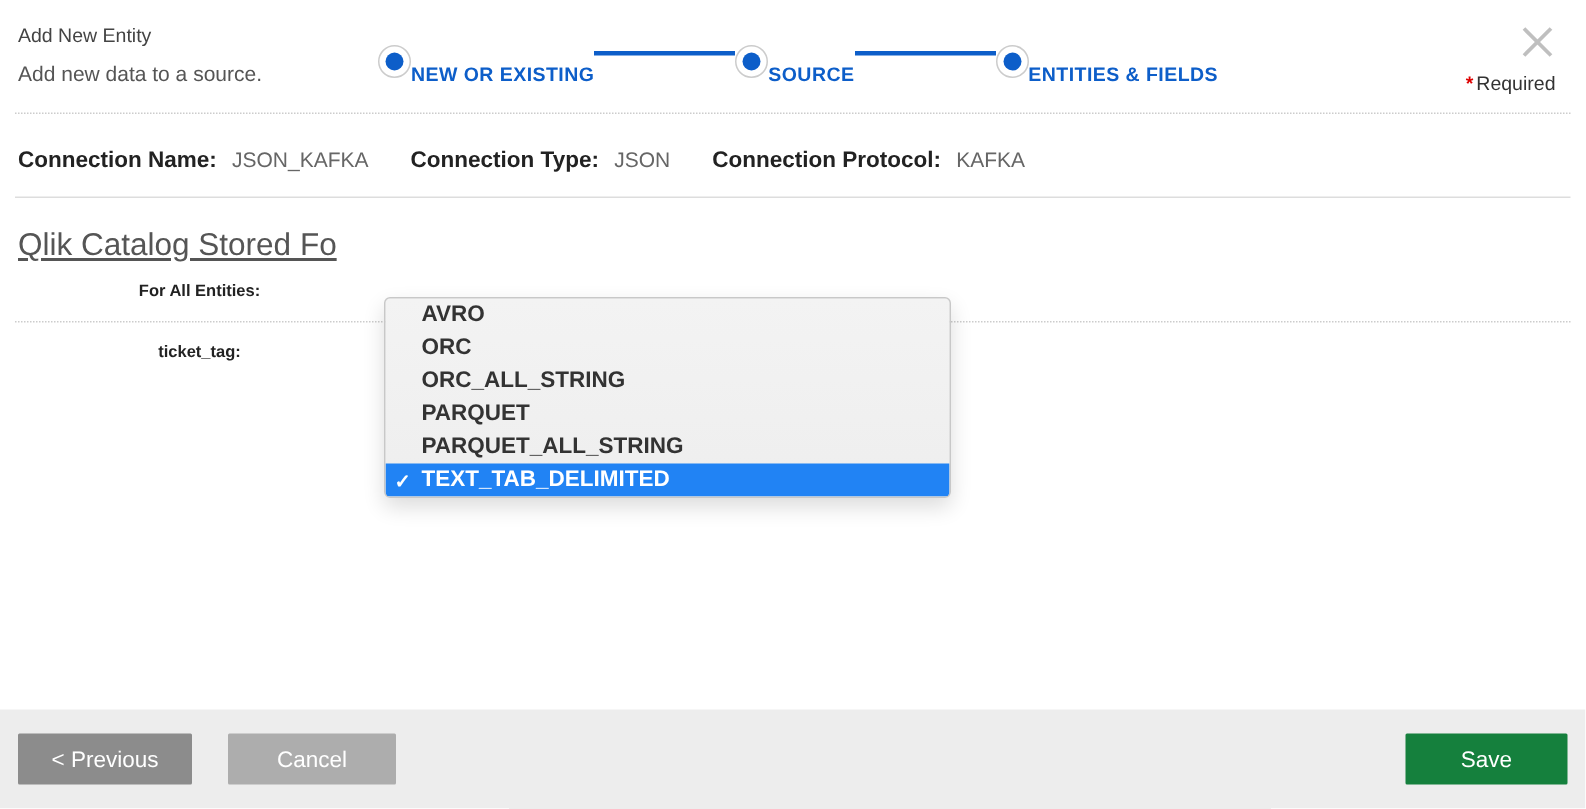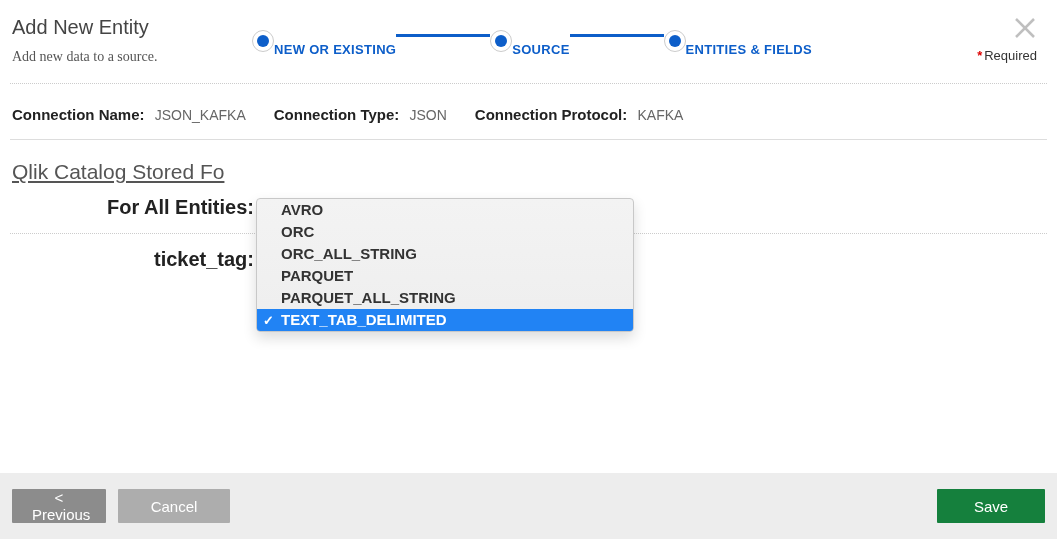--- a/index.html
+++ b/index.html
@@ -15,29 +15,28 @@
       display: flex;
       align-items: flex-start;
       padding: 16px 12px 0 12px;
       position: relative;
     }
     .title-block {
       width: 240px;
       flex-shrink: 0;
     }
     .page-title {
-      font-size: 20px;
+      font-size: 13px;
       font-weight: 400;
       color: #444;
     }
     .page-subtitle {
       font-size: 14px;
       color: #555;
       margin-top: 10px;
-      font-family: Liberation Serif, serif;
     }
     .stepper {
       display: flex;
       align-items: flex-start;
       flex: 1;
       padding-top: 8px;
       max-width: 560px;
     }
     .step {
       display: flex;
@@ -118,22 +117,22 @@
       padding: 20px 12px 8px 12px;
       text-decoration: underline;
     }
     .field-row {
       display: flex;
       align-items: center;
       padding: 4px 12px 8px 12px;
     }
     .field-label {
       width: 246px;
-      text-align: right;
-      font-size: 20px;
+      text-align: center;
+      font-size: 11px;
       font-weight: 600;
       color: #222;
       padding-right: 4px;
     }
     .dotted-divider2 {
       border: none;
       border-top: 1px dotted #ccc;
       margin: 6px 10px 0 10px;
     }
     .dropdown-panel {
@@ -182,27 +181,27 @@
       height: 34px;
       padding: 0 20px;
       font-size: 15px;
       border: none;
       cursor: pointer;
       border-radius: 1px;
     }
     .btn-prev {
       background: #8c8c8c;
       color: #fff;
-      width: 94px;
+      width: 116px;
     }
     .btn-cancel {
       background: #adadad;
       color: #fff;
       width: 112px;
-      margin-left: 12px;
+      margin-left: 24px;
     }
     .btn-save {
       background: #15803d;
       color: #fff;
       width: 108px;
       margin-left: auto;
     }
   </style>
 </head>
 <body>

